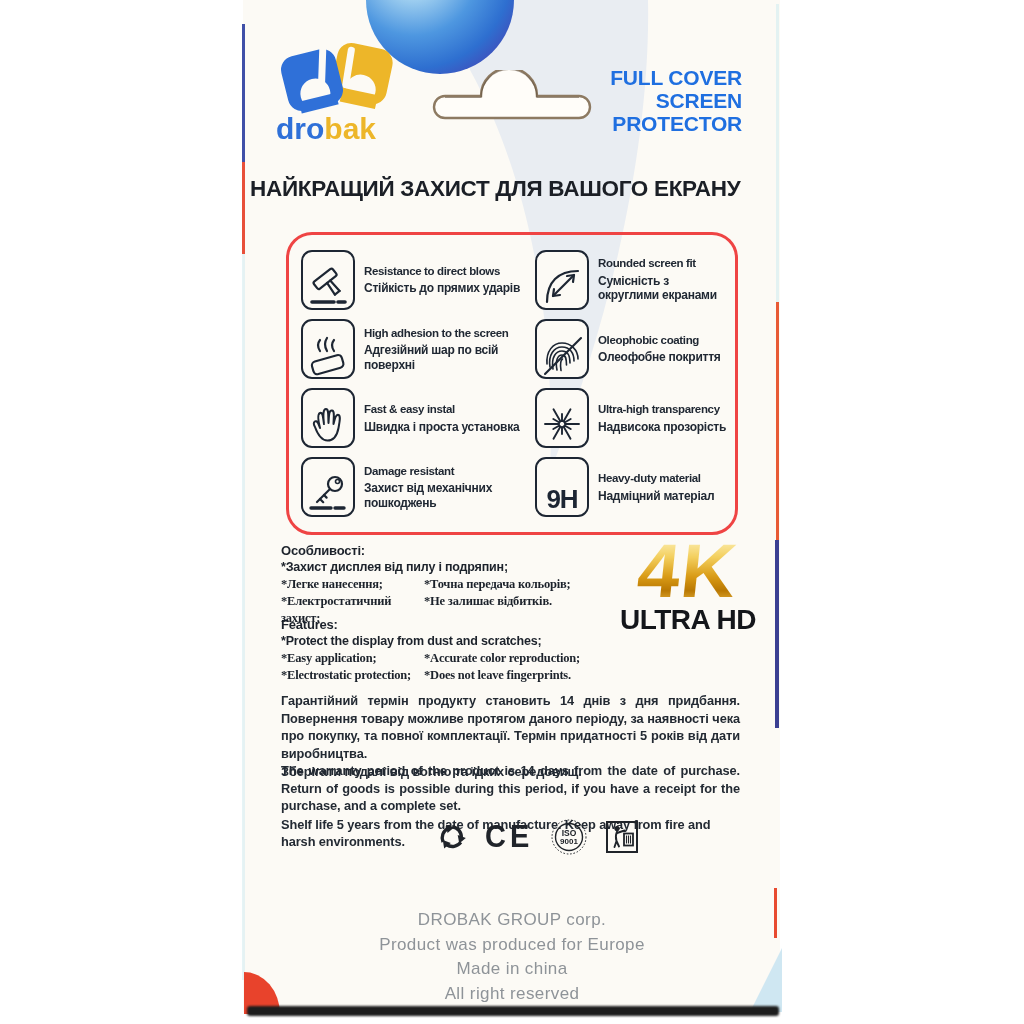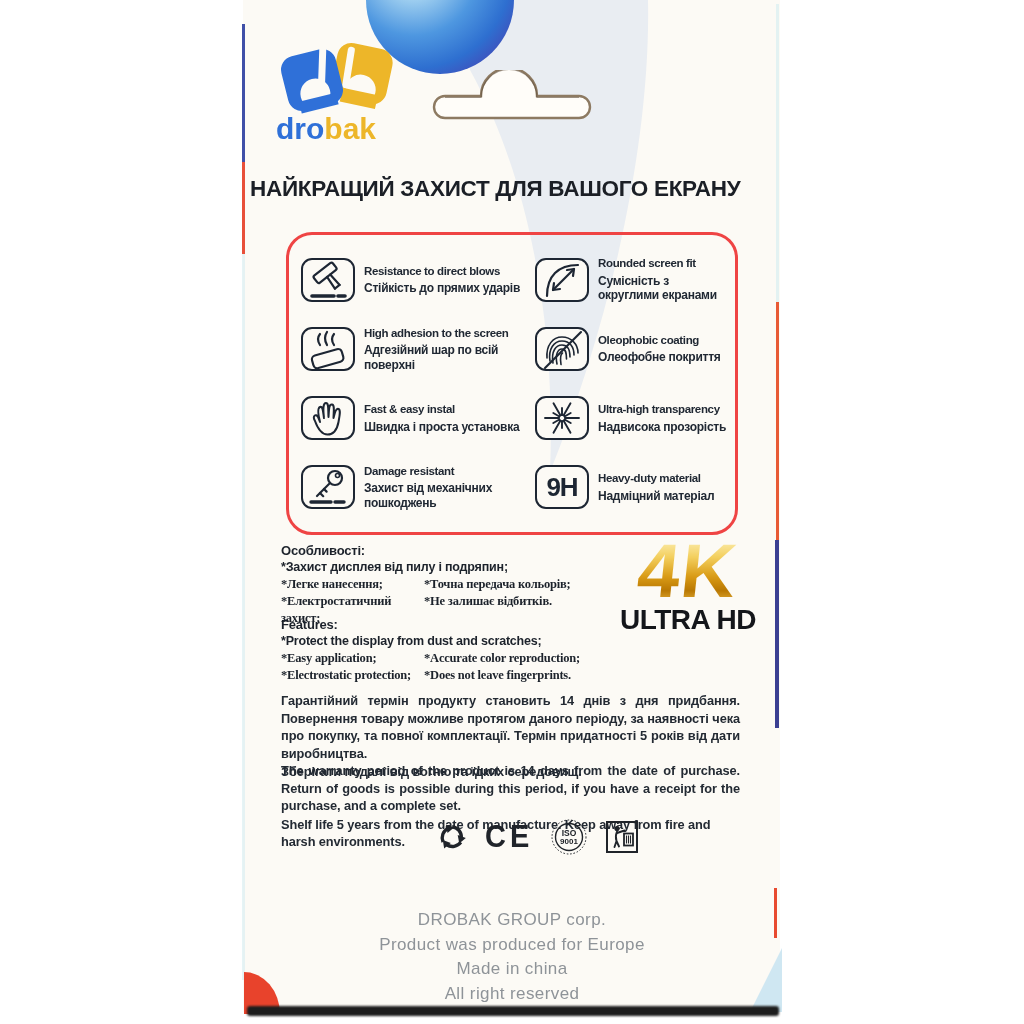--- a/index.html
+++ b/index.html
@@ -30,22 +30,22 @@
   .wordmark .b1{color:#2f70d8;} .wordmark .b2{color:#edb629;}
   .product-type{position:absolute;left:560px;top:66px;width:182px;text-align:right;
     color:#1f6fe0;font-weight:700;font-size:21px;line-height:23px;letter-spacing:-0.2px;}
   .tagline{position:absolute;left:250px;top:176px;width:524px;text-align:left;
     color:#1b1f26;font-weight:700;font-size:22.5px;letter-spacing:-0.3px;}
   
   .panel{position:absolute;left:286px;top:232px;width:452px;height:303px;border:3px solid #ef4444;border-radius:26px;
     box-sizing:border-box;display:grid;grid-template-columns:230px 1fr;grid-template-rows:repeat(4,1fr);
     grid-auto-flow:column;padding:10px 8px 10px 12px;column-gap:4px;}
   .feat{display:flex;align-items:center;gap:9px;}
-  .icon-box{width:54px;height:44px;border:2.6px solid #1d2633;border-radius:11px;box-sizing:border-box;
-    display:flex;align-items:center;justify-content:center;flex-shrink:0;background:#fcfaf5;}
+  .icon-box{width:54px;height:60px;border:2.6px solid #1d2633;border-radius:11px;box-sizing:border-box;
+    display:flex;align-items:flex-end;justify-content:center;flex-shrink:0;background:#fcfaf5;}
   .nineh{font-size:26px;font-weight:700;color:#1d2633;letter-spacing:-1px;}
   .feat-txt{color:#202833;}
   .feat-txt .en{font-weight:700;font-size:11.5px;line-height:1.25;letter-spacing:-0.35px;}
   .feat-txt .ua{font-weight:700;font-size:12px;line-height:1.22;letter-spacing:-0.25px;margin-top:3px;}
   
   .list{position:absolute;left:281px;width:330px;color:#1c222b;font-weight:700;font-size:12.5px;line-height:17px;letter-spacing:-0.2px;}
   .list-ua{top:542px;} .list-en{top:616px;}
   .list .title{font-size:13px;}
   .cols{display:grid;grid-template-columns:143px 1fr;column-gap:0;font-family:Liberation Serif, serif;}
   
@@ -102,20 +102,25 @@
     </g>
     <g transform="rotate(-14 40 40)">
       <rect x="12" y="12" width="56" height="56" rx="14" fill="#2f70d8"></rect>
       <rect x="50" y="8" width="7" height="42" rx="3" fill="#fcfaf5" transform="rotate(16 53 28)"></rect>
       <circle cx="40" cy="54" r="15" fill="#fcfaf5"></circle>
       <rect x="22" y="58" width="38" height="12" fill="#2f70d8"></rect>
     </g>
   </svg>
   <div class="wordmark"><span class="b1">dro</span><span class="b2">bak</span></div>
 
+  <div class="product-type">
+    <div>FULL COVER</div>
+    <div>SCREEN</div>
+    <div>PROTECTOR</div>
+  </div>
 
   <div class="tagline">НАЙКРАЩИЙ ЗАХИСТ ДЛЯ ВАШОГО ЕКРАНУ</div>
 
   <div class="panel">
 
     <div class="feat">
       <div class="icon-box">
         <svg width="44" height="44" viewBox="0 0 44 44">
           <g class="stroke">
             <g transform="rotate(-38 20 16)">

